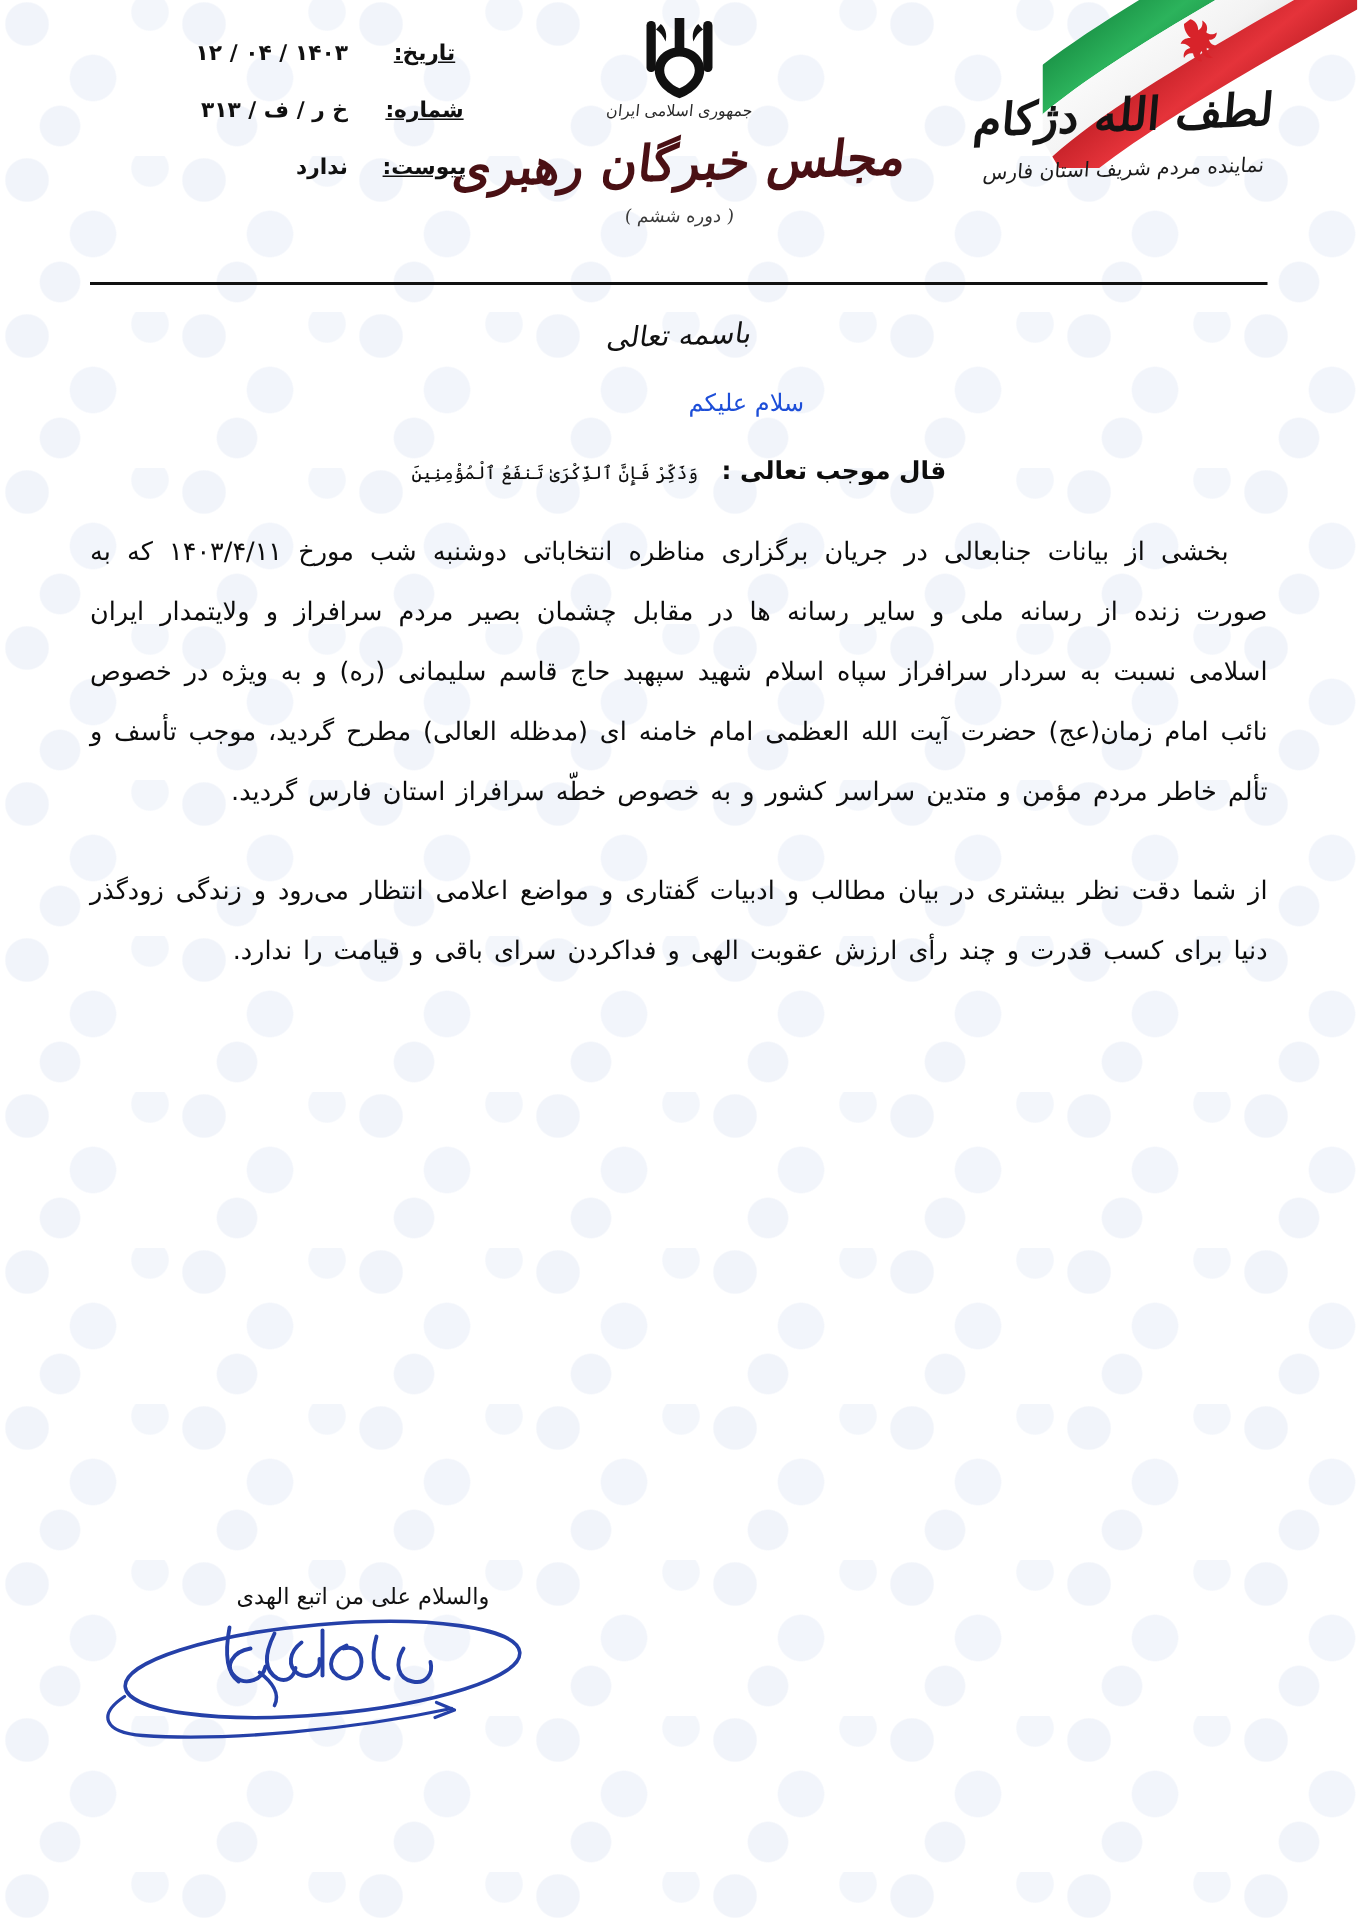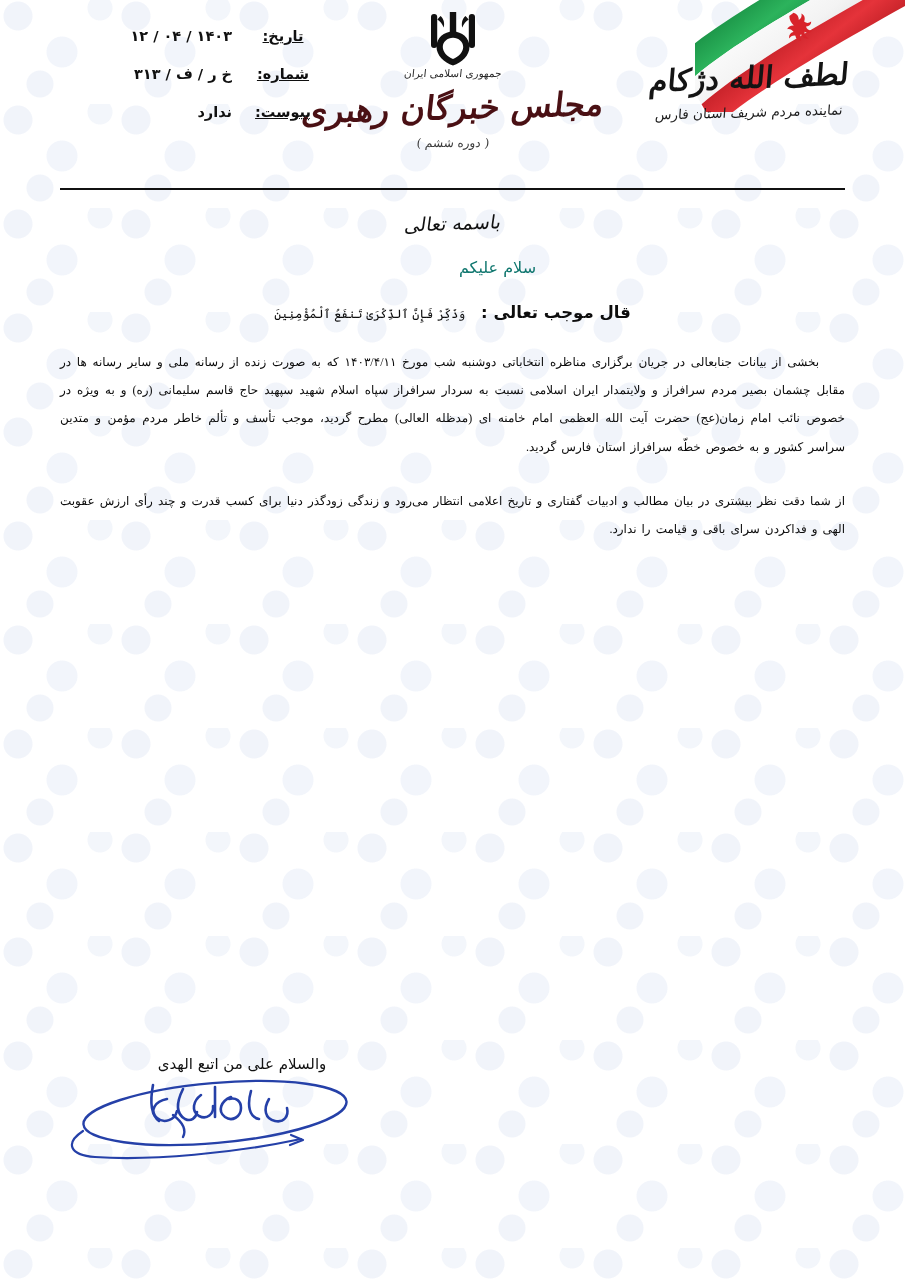--- a/index.html
+++ b/index.html
@@ -162,49 +162,48 @@
     font-size: 19.5px;
     font-weight: bold;
     color: #0b0b0b;
     line-height: 1.85;
   }
 
   .greeting {
     margin-top: 24px;
     text-align: center;
     font-size: 16px;
-    color: #0f766e;
+    color: #1d4ed8;
     padding-left: 90px;
   }
 
   .verse {
     margin-top: 26px;
     text-align: center;
     font-size: 16.5px;
     color: #0d0d0d;
     font-weight: bold;
     direction: rtl;
   }
   .verse .verse-text {
     font-family: "DejaVu Serif", "Liberation Serif", serif;
     font-weight: normal;
     margin-right: 10px;
     font-size: 12px;
   }
 
   .para {
     margin-top: 26px;
-    font-size: 12px;
+    font-size: 17px;
     color: #0c0c0c;
     line-height: 2.35;
     text-align: justify;
     text-align-last: right;
     text-justify: inter-word;
     word-spacing: 2px;
-    font-family: Liberation Serif, serif;
   }
   .para.first { text-indent: 26px; }
   .para.closing {
     margin-top: 30px;
     text-align: center;
     text-align-last: center;
     word-spacing: normal;
     padding-left: 30px;
   }
 
@@ -312,21 +311,21 @@
 
 
     <div class="greeting">سلام علیکم</div>
 
     <div class="verse">
       <span>قال موجب تعالی :</span>
       <span class="verse-text">وَذَكِّرْ فَإِنَّ ٱلذِّكْرَىٰ تَنفَعُ ٱلْمُؤْمِنِينَ</span>
     </div>
 
     <p class="para first">بخشی از بیانات جنابعالی در جریان برگزاری مناظره انتخاباتی دوشنبه شب مورخ ۱۴۰۳/۴/۱۱ که به صورت زنده از رسانه ملی و سایر رسانه ها در مقابل چشمان بصیر مردم سرافراز و ولایتمدار ایران اسلامی نسبت به سردار سرافراز سپاه اسلام شهید سپهبد حاج قاسم سلیمانی (ره) و به ویژه در خصوص نائب امام زمان(عج) حضرت آیت الله العظمی امام خامنه ای (مدظله العالی) مطرح گردید، موجب تأسف و تألم خاطر مردم مؤمن و متدین سراسر کشور و به خصوص خطّه سرافراز استان فارس گردید.</p>
-    <p class="para">از شما دقت نظر بیشتری در بیان مطالب و ادبیات گفتاری و تاریخ اعلامی انتظار می‌رود و زندگی زودگذر دنیا برای کسب قدرت و چند رأی ارزش عقوبت الهی و فداکردن سرای باقی و قیامت را ندارد.</p>
+    <p class="para">از شما دقت نظر بیشتری در بیان مطالب و ادبیات گفتاری و مواضع اعلامی انتظار می‌رود و زندگی زودگذر دنیا برای کسب قدرت و چند رأی ارزش عقوبت الهی و فداکردن سرای باقی و قیامت را ندارد.</p>
   </div>
 
   <div class="sig-block">
     <div class="sig-salutation">والسلام علی من اتبع الهدی</div>
     <div class="sig-graphic">
       <svg width="320" height="96" viewBox="0 0 320 96" xmlns="http://www.w3.org/2000/svg">
         <g fill="none" stroke="#2540a8" stroke-linecap="round" stroke-linejoin="round">
 
           <ellipse cx="160" cy="44" rx="132" ry="30" stroke-width="2.4" transform="rotate(-5 160 44)"></ellipse>
 

